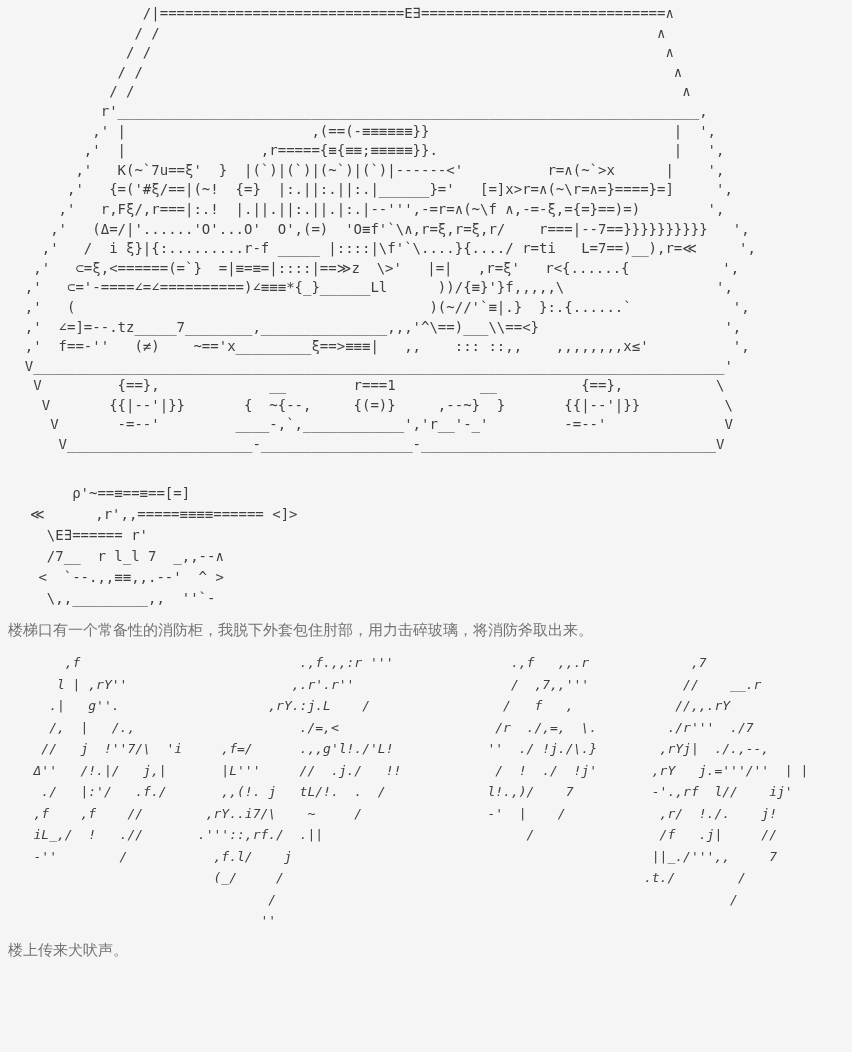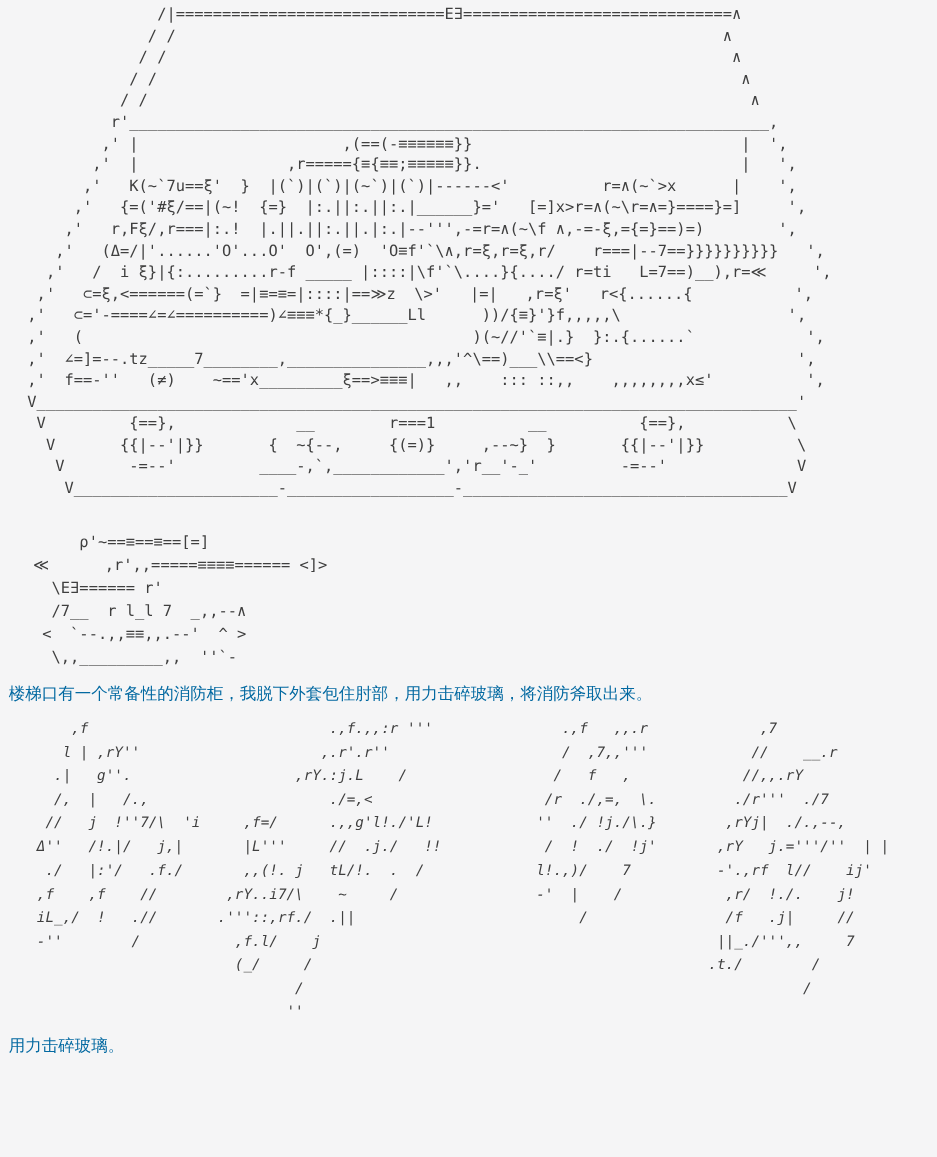--- a/index.html
+++ b/index.html
@@ -16,21 +16,21 @@
     font-family: "DejaVu Sans Mono", monospace;
     color: #3f3f3f;
     white-space: pre;
   }
   #aa-cabinet { top: 4px;   left: 8px;  font-size: 14px; line-height: 19.6px; }
   #aa-axe     { top: 483px; left: 30px; font-size: 14px; line-height: 21px; }
   #aa-debris  { top: 652px; left: 10px; font-size: 13px; line-height: 21.5px; font-style: italic; }
   .narration {
     position: absolute;
     font-size: 15px;
-    color: #0369a1;
+    color: #737373;
     font-family: "DejaVu Sans", sans-serif;
     white-space: pre;
   }
   #narration-1 { top: 621px; left: 8px; }
   #narration-2 { top: 941px; left: 8px; }
 </style>
 </head>
 <body>
 
 <pre class="aa" id="aa-cabinet">                /|=============================E∃=============================∧
@@ -73,13 +73,13 @@
     //   j  !''7/\  'i     ,f=/      .,,g'l!./'L!            ''  ./ !j./\.}        ,rYj|  ./.,--,
    Δ''   /!.|/   j,|       |L'''     //  .j./   !!            /  !  ./  !j'       ,rY   j.='''/''  | |
     ./   |:'/   .f./       ,,(!. j   tL/!.  .  /             l!.,)/    7          -'.,rf  l//    ij'
    ,f    ,f    //        ,rY..i7/\    ~     /                -'  |    /            ,r/  !./.    j!
    iL_,/  !   .//       .'''::,rf./  .||                          /                /f   .j|     //
    -''        /           ,f.l/    j                                              ||_./''',,     7
                           (_/     /                                              .t./        /
                                  /                                                          /
                                 ''</pre>
 
-<div class="narration" id="narration-2">用力击碎玻璃。</div>
+<div class="narration" id="narration-2">楼上传来犬吠声。</div>
 
 </body></html>

